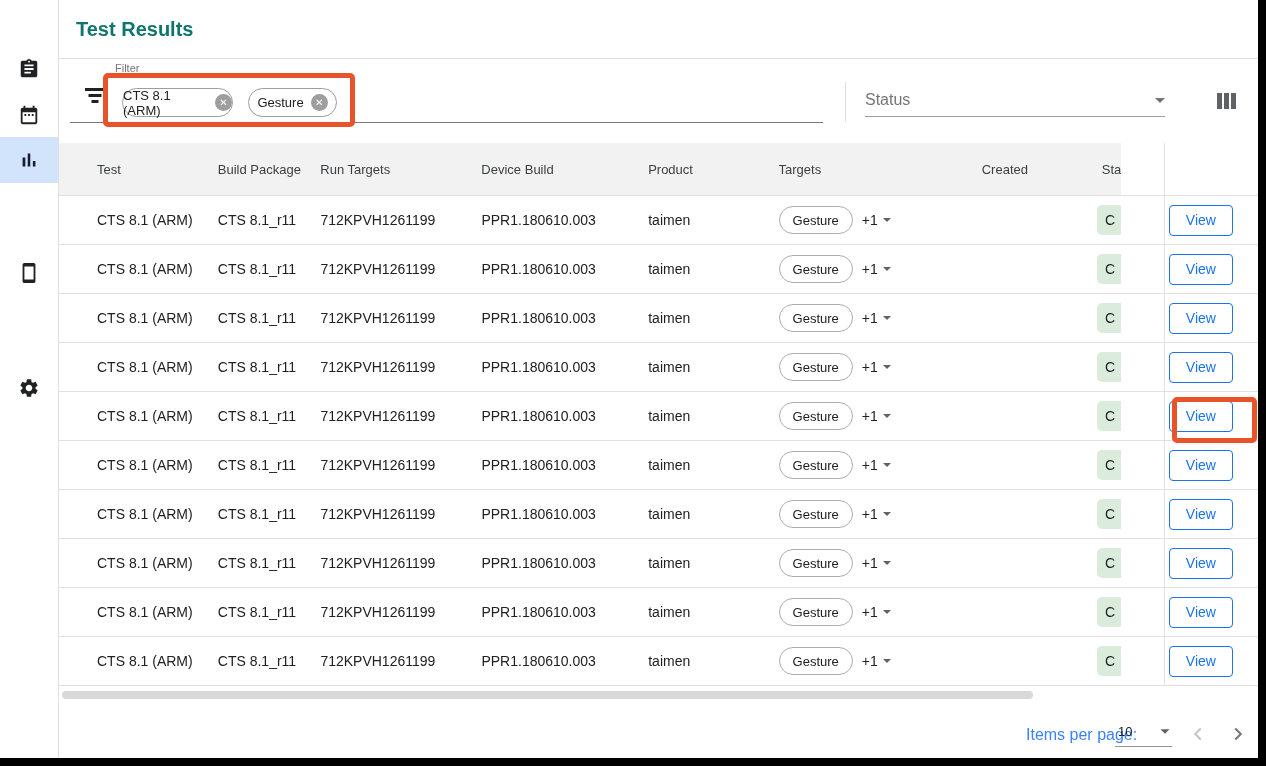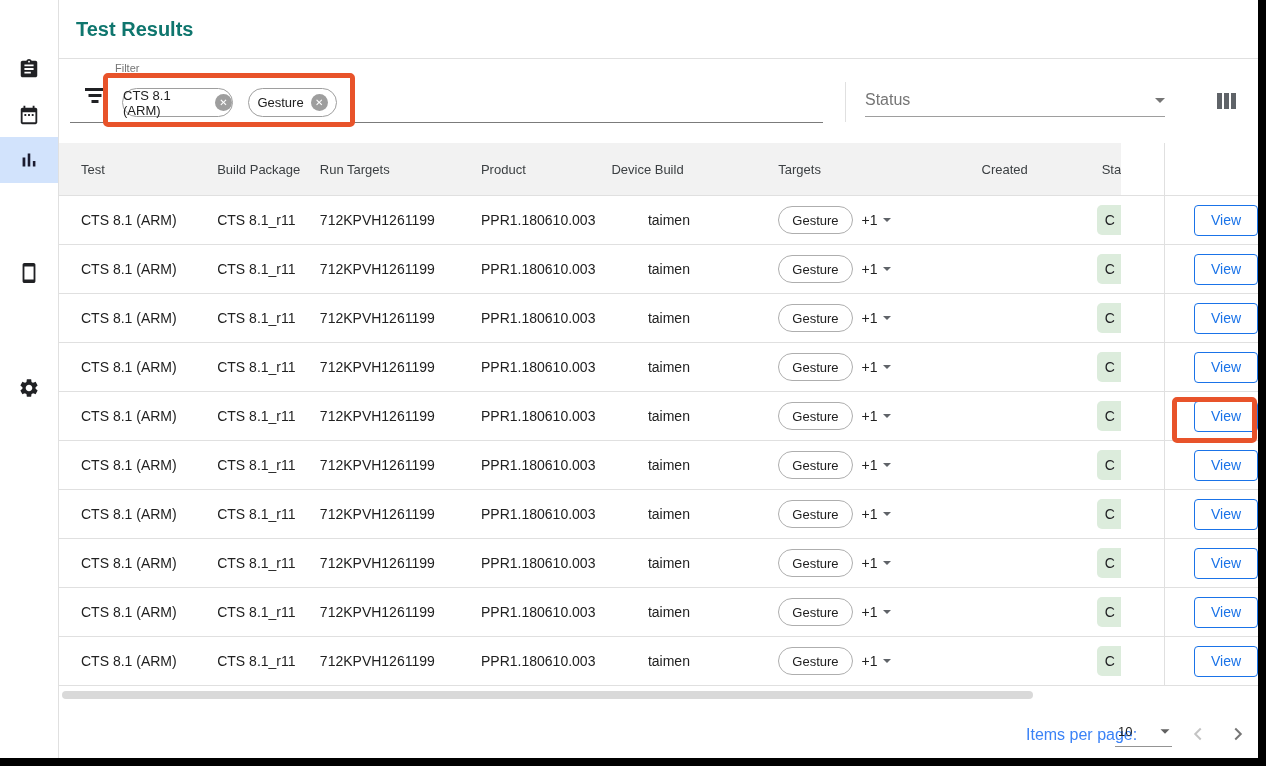--- a/index.html
+++ b/index.html
@@ -57,29 +57,29 @@
   
   .thead { position:absolute; left:0; top:143px; width:1199px; height:53px; display:flex;
     border-bottom:1px solid #e0e0e0; font-size:13px; color:#3c4043; }
   .thead .hc { background:#f2f2f2; display:flex; align-items:center; white-space:nowrap; overflow:hidden; }
   .thead .hc.actions { background:#fff; }
   .tbody { position:absolute; left:0; top:196px; width:1199px; }
   .trow { display:flex; width:1199px; height:49px; border-bottom:1px solid #e0e0e0;
     font-size:14px; color:#212121; background:#fff; }
   .cell { display:flex; align-items:center; white-space:nowrap; overflow:hidden; }
 
-  .c-test   { width:164px; padding-left:22px; }
+  .c-test   { width:164px; padding-left:38px; }
   .c-pkg    { width:107px; }
   .c-target { width:168px; }
   .c-build  { width:174px; }
   .c-product{ width:136px; }
   .c-labels { width:212px; }
   .c-created{ width:120px; }
   .c-status { width:25px; }
-  .c-actions{ width:93px; justify-content:flex-end;margin-left:48px; }
+  .c-actions{ width:93px; justify-content:flex-start;margin-left:48px; }
 
   .label-chip { height:28px; padding:0 13px; border:1px solid #aeaeae; border-radius:14px;
     display:inline-flex; align-items:center; font-size:13px; color:#212121; background:#fff; }
   .more-labels { display:inline-flex; align-items:center; gap:5px; margin-left:9px; cursor:pointer; }
   .more-caret { width:0; height:0; border-left:4.5px solid transparent; border-right:4.5px solid transparent;
     border-top:4.5px solid #5f6368; }
 
   .status-chip { min-width:42px; height:30px; border-radius:5px 0 0 5px;
     background:var(--status-green,#dcecdc); color:#202124; font-size:14px;
     display:inline-flex; align-items:center; padding-left:8px; overflow:hidden; }
@@ -180,22 +180,22 @@
     <div class="columns-icon">
         <i></i>
         <i></i>
         <i></i>
       </div>
 
     <div class="thead">
       <div class="hc c-test">Test</div>
       <div class="hc c-pkg">Build Package</div>
       <div class="hc c-target">Run Targets</div>
+      <div class="hc c-build">Device Build</div>
       <div class="hc c-product">Product</div>
-      <div class="hc c-build">Device Build</div>
       <div class="hc c-labels">Targets</div>
       <div class="hc c-created">Created</div>
       <div class="hc c-status" style="padding-left:5px">Status</div>
       <div class="hc c-actions actions"></div>
     </div>
 
     <div class="tbody">
   <div class="trow">
     <div class="cell c-test">CTS 8.1 (ARM)</div>
     <div class="cell c-pkg">CTS 8.1_r11</div>

